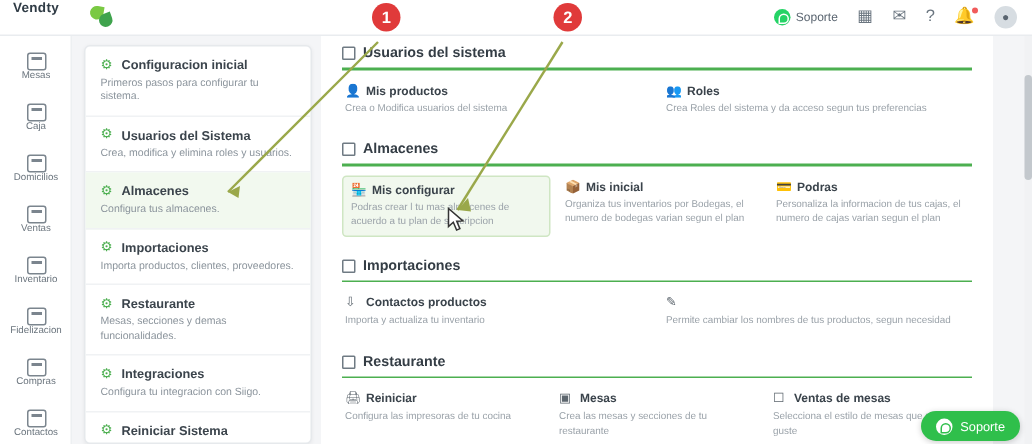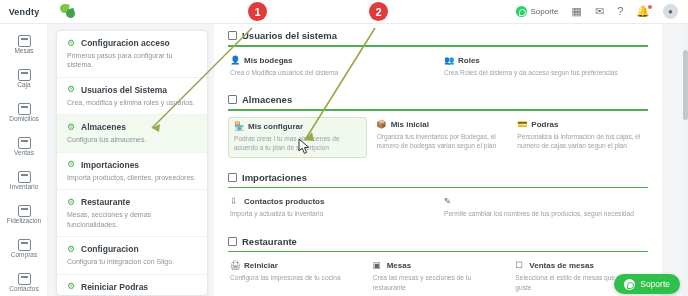--- a/index.html
+++ b/index.html
@@ -11,21 +11,21 @@
   }
   #app { position: relative; width: 688px; height: 296px; background: #f4f5f7; }
 
   
   .topbar {
     position: absolute; top: 0; left: 0; width: 688px; height: 24px;
     background: #ffffff; border-bottom: 1px solid #e9ecef;
     display: flex; align-items: center;
   }
   .logo-box {
-    width: 48px; height: 24px; display: flex; align-items: center; justify-content: center;
+    width: 48px; height: 24px; display: flex; align-items: flex-start; justify-content: center;
   }
   .logo-txt { font-size: 9px; font-weight: bold; color: #2f3b45; letter-spacing: .2px; }
   .logo-mark {
     width: 20px; height: 18px; margin-left: 10px; position: relative;
   }
   .logo-mark .leaf {
     position: absolute; width: 9px; height: 9px; border-radius: 50% 0 50% 50%;
     background: #5cbf3a;
   }
   .logo-mark .leaf.a { left: 2px; top: 1px; background:#7ac943; transform: rotate(10deg);}
@@ -209,21 +209,21 @@
     <div class="rail-item">
       <span class="rail-ico"></span>
       <span class="rail-label">Contactos</span>
     </div>
   </div>
 
   <div class="menucard">
     <div class="menu-item">
       <div class="mi-head">
         <span class="mi-dot">⚙</span>
-        <span class="mi-title">Configuracion acceso</span>
+        <span class="mi-title">Configuracion inicial</span>
       </div>
       <div class="mi-desc">Primeros pasos para configurar tu sistema.</div>
     </div>
     <div class="menu-item">
       <div class="mi-head">
         <span class="mi-dot">⚙</span>
         <span class="mi-title">Usuarios del Sistema</span>
       </div>
       <div class="mi-desc">Crea, modifica y elimina roles y usuarios.</div>
     </div>
@@ -244,46 +244,46 @@
     <div class="menu-item">
       <div class="mi-head">
         <span class="mi-dot">⚙</span>
         <span class="mi-title">Restaurante</span>
       </div>
       <div class="mi-desc">Mesas, secciones y demas funcionalidades.</div>
     </div>
     <div class="menu-item">
       <div class="mi-head">
         <span class="mi-dot">⚙</span>
-        <span class="mi-title">Configuracion</span>
+        <span class="mi-title">Integraciones</span>
       </div>
       <div class="mi-desc">Configura tu integracion con Siigo.</div>
     </div>
     <div class="menu-item">
       <div class="mi-head">
         <span class="mi-dot">⚙</span>
-        <span class="mi-title">Reiniciar Podras</span>
+        <span class="mi-title">Reiniciar Sistema</span>
       </div>
       <div class="mi-desc">Te permite reiniciar ventas, inventarios y</div>
     </div>
   </div>
 
   <div class="main">
 
     <div class="section">
       <div class="sec-head">
         <span class="sec-ico"></span>
         <span class="sec-title">Usuarios del sistema</span>
       </div>
       <div class="sec-rule"></div>
       <div class="cards">
         <div class="card">
           <div class="card-head">
             <span class="card-ico">👤</span>
-            <span class="card-title">Mis bodegas</span>
+            <span class="card-title">Mis productos</span>
           </div>
           <div class="card-desc">Crea o Modifica usuarios del sistema</div>
         </div>
         <div class="card">
           <div class="card-head">
             <span class="card-ico">👥</span>
             <span class="card-title">Roles</span>
           </div>
           <div class="card-desc">Crea Roles del sistema y da acceso segun tus preferencias</div>
         </div>

